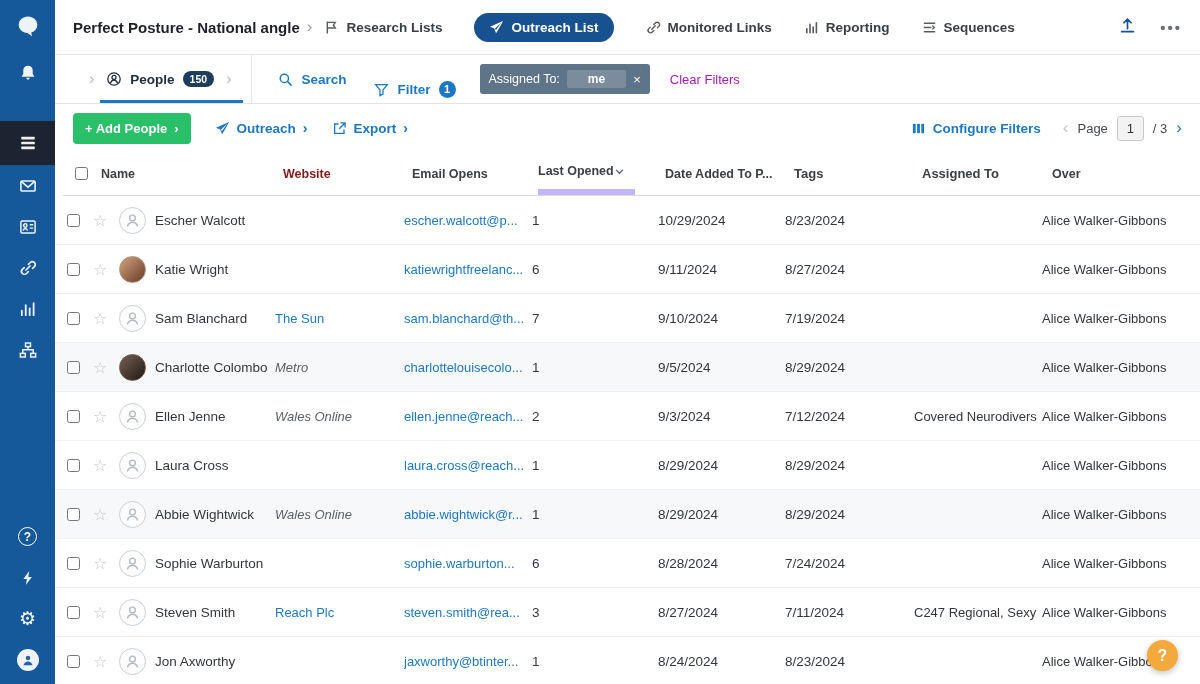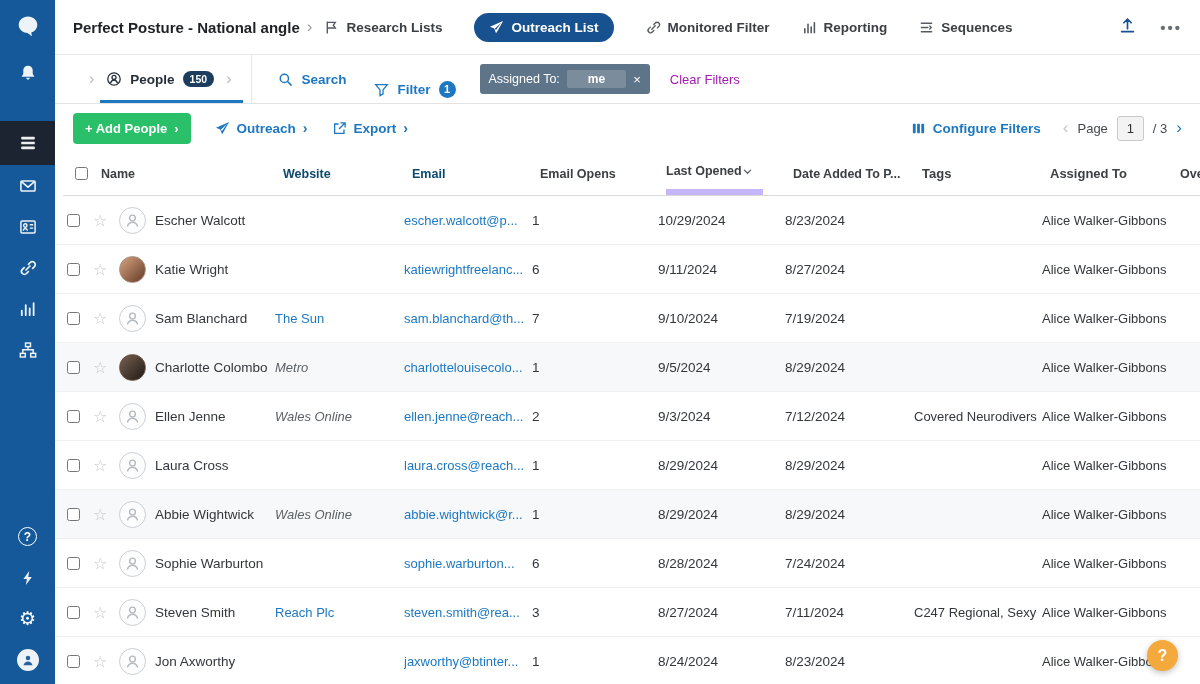--- a/index.html
+++ b/index.html
@@ -98,21 +98,21 @@
   .c-name { width:120px; }
   .c-namehdr { width:182px; }
   .c-website { width:129px; font-size:13px; }
   .c-email { width:128px; color:#1d78c1; font-size:13px; cursor:pointer; }
   .c-opens { width:126px; }
   .c-lastopened { width:127px; }
   .c-dateadded { width:129px; }
   .c-tags { width:128px; font-size:13px; }
   .c-assigned { width:130px; font-size:13px; }
   .c-over { flex:1 1 auto; }
-  .thead .c-email,.thead .c-website { color:#0c4a6e; font-size:12.5px; cursor:default; }
+  .thead .c-email,.thead .c-website { color:#7f1d1d; font-size:12.5px; cursor:default; }
   .sort-inner { height:100%; display:inline-flex; align-items:center; gap:0;
     border-bottom:6px solid #c4b5fd; padding-right:10px; }
   .sort-caret { color:#5f6368; margin-top:2px; }
 
   .avatar { width:27px; height:27px; border-radius:50%; background:#fdfdfd;
     border:1px solid #c9cfd4; display:flex; align-items:center; justify-content:center;
     color:#b3bac0; }
   .avatar.photo-a { background:linear-gradient(135deg,#c08f6d 20%,#7a4f3a 80%); border-color:#a98d7a; }
   .avatar.photo-b { background:linear-gradient(135deg,#6b5648 15%,#2c241e 85%); border-color:#6b5648; }
 
@@ -217,21 +217,21 @@
       <span class="nav-item active">
         <svg width="15" height="15" viewBox="0 0 16 16">
             <path fill="currentColor" d="M15 1 1 7.2l4.6 1.9L7.5 14l2.2-3.4L15 1zM6.2 9.2 13 3 7.4 10.6z"></path>
           </svg>
         <span>Outreach List</span>
       </span>
       <span class="nav-item">
         <svg width="15" height="15" viewBox="0 0 16 16" fill="none" stroke="currentColor" stroke-width="1.5" stroke-linecap="round">
             <path d="M6.2 9.8l3.6-3.6M4.6 7.6 3 9.2a2.6 2.6 0 0 0 3.7 3.7l1.6-1.6M8.4 4.7 10 3.1a2.6 2.6 0 0 1 3.7 3.7l-1.6 1.6"></path>
           </svg>
-        <span>Monitored Filter</span>
+        <span>Monitored Links</span>
       </span>
       <span class="nav-item">
         <svg width="15" height="15" viewBox="0 0 16 16" fill="none" stroke="currentColor" stroke-width="1.7" stroke-linecap="round">
             <path d="M3 13.5V9.5M6.4 13.5V4.5M9.8 13.5V7.5M13.2 13.5V3"></path>
           </svg>
         <span>Reporting</span>
       </span>
       <span class="nav-item">
         <svg width="15" height="15" viewBox="0 0 16 16" fill="none" stroke="currentColor" stroke-width="1.5" stroke-linecap="round">
             <path d="M2.5 3.5h11M2.5 8h7M2.5 12.5h11M11.5 6.5 13 8l-1.5 1.5"></path>
@@ -326,21 +326,20 @@
     </div>
   </div>
 
   <div class="table">
     <div class="thead">
       <span class="cell c-check">
           <input type="checkbox" style="">
         </span>
       <span class="cell c-namehdr">Name</span>
       <span class="cell c-website">Website</span>
-      <span class="cell c-email">Email</span>
       <span class="cell c-opens">Email Opens</span>
       <span class="cell c-lastopened">
         <span class="sort-inner">
           <span>Last Opened</span>
           <svg class="sort-caret" width="11" height="11" viewBox="0 0 16 16" fill="none" stroke="currentColor" stroke-width="2" stroke-linecap="round">
               <path d="M3.5 6 8 10.5 12.5 6"></path>
             </svg>
         </span>
       </span>
       <span class="cell c-dateadded">Date Added To P...</span>

